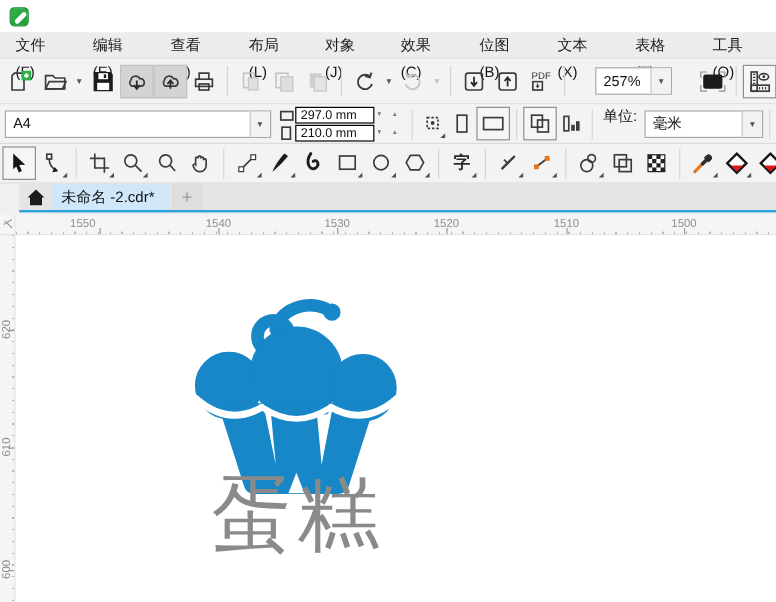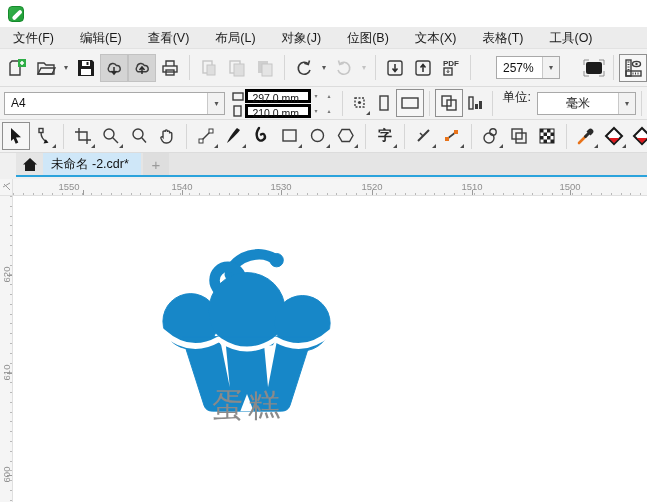--- a/index.html
+++ b/index.html
@@ -34,29 +34,29 @@
   svg { display:block; }
   .stroke { fill:none; stroke:#3c3c3c; stroke-width:1.4; }
   .dim .stroke { stroke:#c6c6c6; }
 
   
   .combo { height:23px; background:#fff; border:1px solid #a9a9a9; display:flex; align-items:center; font-size:12px; color:#111; }
   .combo .val { flex:1; padding-left:6px; white-space:nowrap; overflow:hidden; }
   .combo .drop { width:17px; height:100%; border-left:1px solid #c9c9c9; background:#f2f2f2; display:flex; align-items:center; justify-content:center; font-size:8px; color:#555; }
   .zoomcombo { width:80px; margin:0 20px; }
   .pagecombo { width:224px; margin-right:6px; }
-  .unitcombo { width:100px;padding-left:22px; }
+  .unitcombo { width:100px; }
 
   .dimrows { display:flex; flex-direction:column; justify-content:center; gap:1px; margin-right:4px; }
   .dimrow { display:flex; align-items:center; height:14px; }
-  .dimfield { width:66px; height:14px; background:#fff; border:3px solid #000000; font-size:10.5px; color:#111; padding-left:4px; line-height:12px; }
+  .dimfield { width:66px; height:14px; background:#fff; border:1px solid #000000; font-size:10.5px; color:#111; padding-left:4px; line-height:12px; }
   .spin { display:flex; width:22px; justify-content:space-between; padding:0 3px; font-size:6px; color:#777; }
 
   .unitlabel { font-size:12.5px; color:#1a1a1a; margin:0 6px 12px 4px; white-space:nowrap; }
-  .pdflbl { font-size:8px; font-weight:bold; color:#333; line-height:7px; text-align:left; }
+  .pdflbl { font-size:8px; font-weight:normal; color:#333; line-height:7px; text-align:left; }
   .texttool { font-size:14px; font-weight:bold; color:#2b2b2b; }
 
   
   .tabbar { height:24px; background:#e5e5e5; display:flex; align-items:stretch; border-bottom:2px solid #2ba3dc;margin-left:16px; }
   .hometab { width:27px; display:flex; align-items:center; justify-content:center; background:#e5e5e5; }
   .doctab { background:#cfe7f8; display:flex; align-items:center; padding:0 12px 0 8px; font-size:12.5px; color:#111; }
   .newtab { width:26px; display:flex; align-items:center; justify-content:center; color:#9a9a9a; font-size:15px; background:#dedede; margin-left:2px; }
 
   
   .corner { position:absolute; left:0; top:179px; width:13px; height:17px; background:#f5f5f5; border-right:1px solid #e0e0e0; border-bottom:1px solid #e0e0e0; }
@@ -68,37 +68,38 @@
   .htick { position:absolute; bottom:0; width:1px; height:5px; background:#9a9a9a; }
   .vruler { position:absolute; left:0; top:196px; width:13px; bottom:0; background:#f5f5f5; border-right:1px solid #e0e0e0; overflow:hidden;
     background-image:repeating-linear-gradient(to bottom,#b9b9b9 0 1px,transparent 1px 9.8px);
     background-size:2px 100%; background-position:right 0; background-repeat:no-repeat; }
   .vlabel { position:absolute; left:-6px; width:24px; text-align:center; font-size:9.5px; color:#8e8e8e; transform:rotate(-90deg); }
   .vtick { position:absolute; right:0; width:5px; height:1px; background:#9a9a9a; }
 
   
   .canvas { position:absolute; left:13px; top:196px; right:0; bottom:0; background:#ffffff; }
   .artwork { position:absolute; left:148px; top:46px; width:172px; }
-  .cakelabel { position:absolute; left:140px; top:188px; width:190px; text-align:center; font-size:32px; letter-spacing:4px; color:#8a8a8a; font-family:"Liberation Sans","DejaVu Sans",sans-serif; }
+  .cakelabel { position:absolute; left:140px; top:188px; width:190px; text-align:center; font-size:68px; letter-spacing:4px; color:#8a8a8a; font-family:"Liberation Sans","DejaVu Sans",sans-serif; }
 </style>
 </head>
 <body>
 
 <div id="app">
 
   <div class="titlebar">
     <div class="appicon"></div>
   </div>
 
   <div class="menubar" id="menubar">
       <div class="menuitem">文件(F)</div>
       <div class="menuitem">编辑(E)</div>
       <div class="menuitem">查看(V)</div>
       <div class="menuitem">布局(L)</div>
       <div class="menuitem">对象(J)</div>
+      <div class="menuitem">效果(C)</div>
       <div class="menuitem">位图(B)</div>
       <div class="menuitem">文本(X)</div>
       <div class="menuitem">表格(T)</div>
       <div class="menuitem">工具(O)</div>
     </div>
 
   <div class="bar toolbar">
     <div class="ibtn">
       <svg width="20" height="20">
         <path class="stroke" d="M4 3 h8 v14 h-10 v-12 z"></path>

